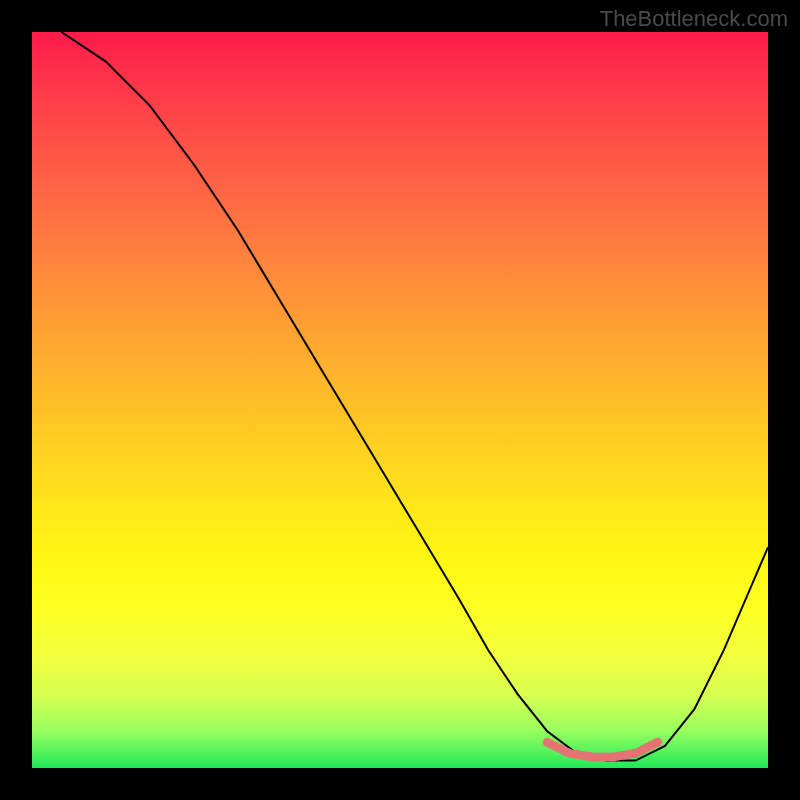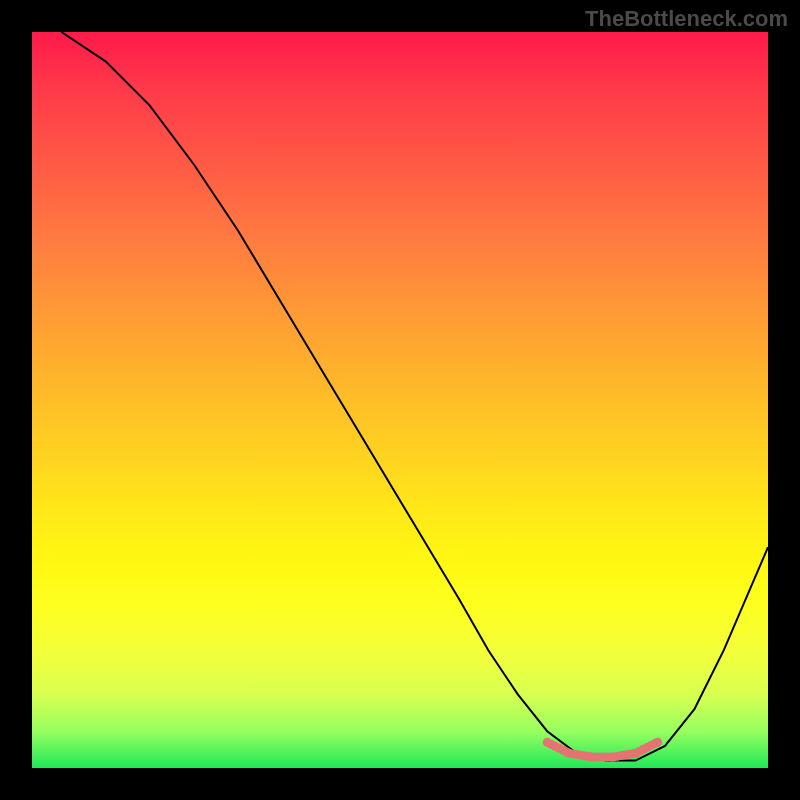--- a/index.html
+++ b/index.html
@@ -9,21 +9,21 @@
     background: #000;
     position: relative;
     font-family: Arial, sans-serif;
   }
   .watermark {
     position: absolute;
     top: 6px;
     right: 12px;
     color: #4a4a4a;
     font-size: 22px;
-    font-weight: 700;
+    font-weight: 400;
     z-index: 10;
   }
   .plot-area {
     position: absolute;
     left: 32px;
     top: 32px;
     width: 736px;
     height: 736px;
     background: linear-gradient(to bottom,
       #ff1a4a 0%,

